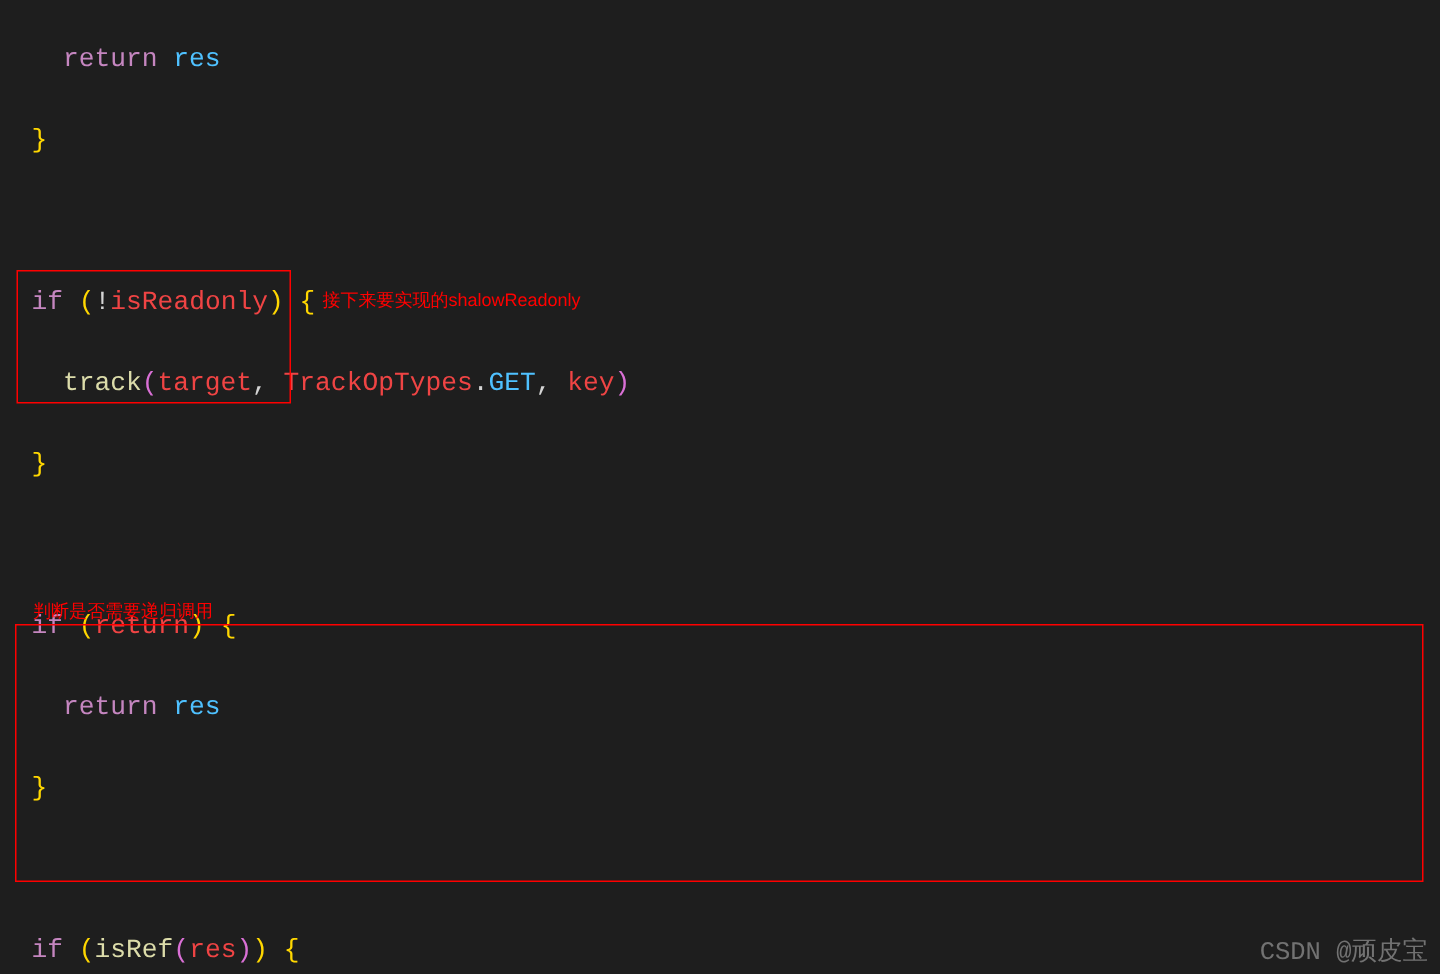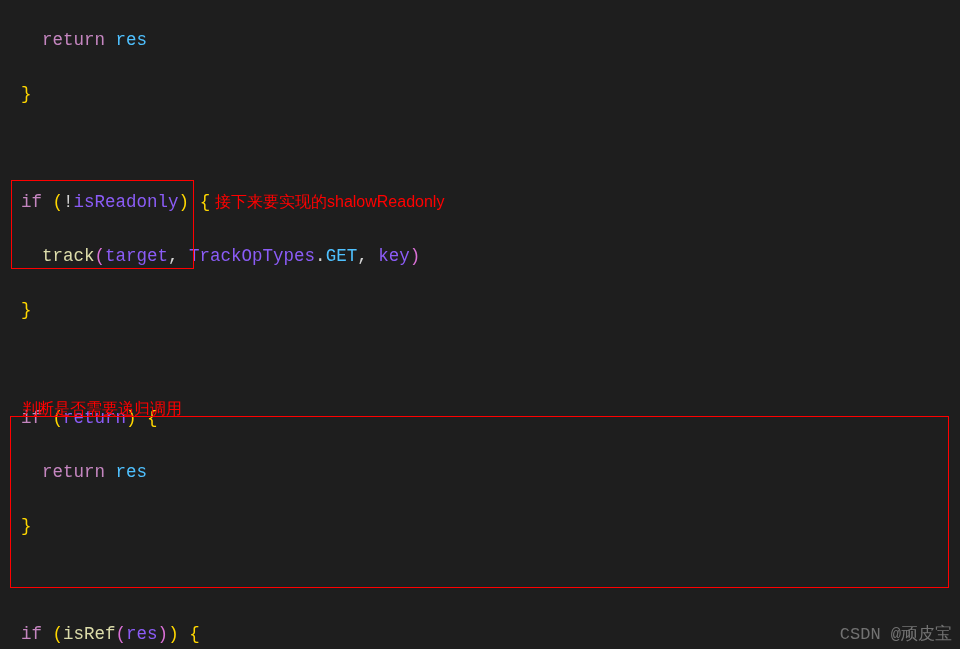--- a/index.html
+++ b/index.html
@@ -21,35 +21,35 @@
     .code-container {
       padding: 0;
       line-height: 27px;
       white-space: pre;
     }
     .line {
       height: 27px;
     }
     .t-keyword { color: #c586c0; }
     .t-punct { color: #d4d4d4; }
-    .t-var { color: #8b5cf6; }
+    .t-var { color: #ef4444; }
     .t-const { color: #4fc1ff; }
     .t-func { color: #dcdcaa; }
     .t-prop { color: #4fc1ff; }
     .t-brace { color: #ffd700; }
     .t-brace2 { color: #da70d6; }
     .red-box {
       position: absolute;
       border: 1.5px solid #ff0000;
       pointer-events: none;
     }
     .annotation {
       position: absolute;
       color: #ff0000;
-      font-size: 16px;
+      font-size: 12px;
       font-family: sans-serif;
     }
     .watermark {
       position: absolute;
       bottom: 4px;
       right: 8px;
       color: #aaa;
       font-size: 17px;
       font-family: Liberation Mono, monospace;
       opacity: 0.6;

